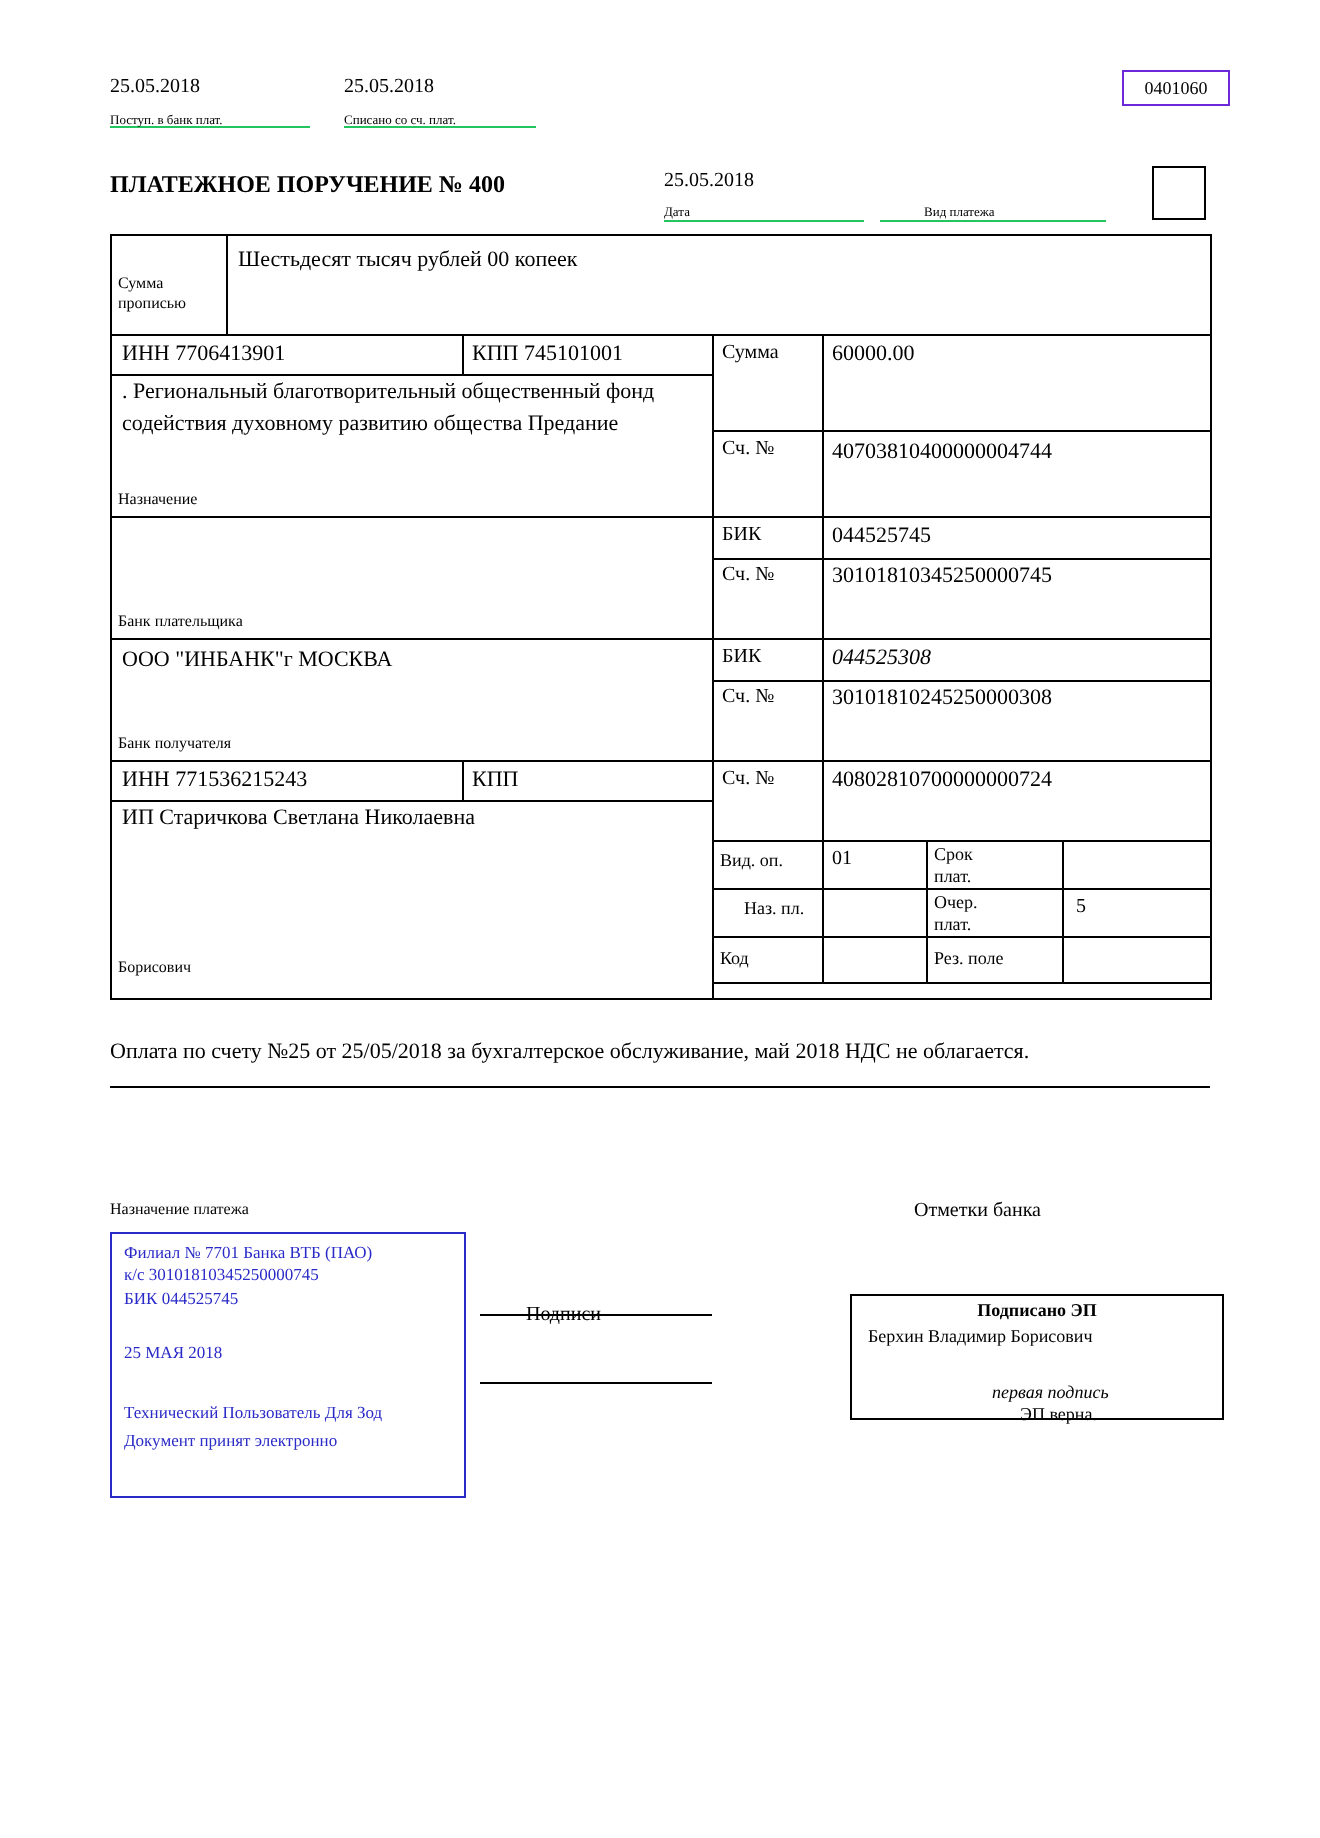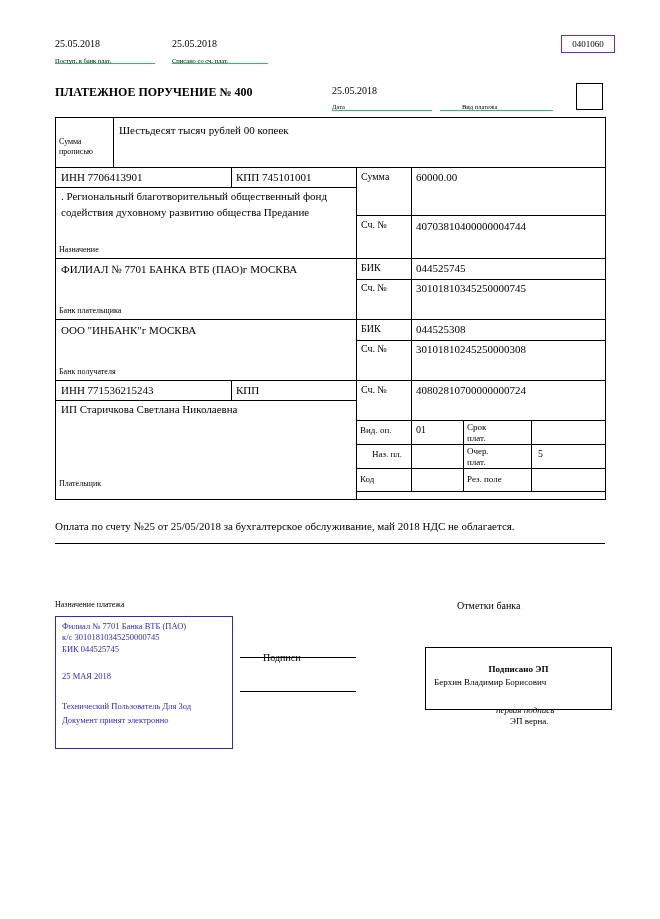--- a/index.html
+++ b/index.html
@@ -49,21 +49,21 @@
   }
   .bank-stamp .gap1 { margin-top: 16px; }
   .bank-stamp .gap2 { margin-top: 18px; width: 140px; }
   .bank-stamp .gap3 { margin-top: 3px; }
   .ep-stamp {
     position: absolute;
     border: 1px solid #000;
     font-size: 9px;
     box-sizing: border-box;
   }
-  .ep-title { font-weight: bold; text-align: center; margin-top: 16px; }
+  .ep-title { font-weight: bold; text-align: center; margin-top: 2px; }
   .ep-name { margin: 3px 0 0 8px; }
   .ep-sub { font-style: italic; margin: 18px 0 0 70px; }
   .ep-ver { font-weight: normal; margin: 1px 0 0 84px; }
 </style>
 </head>
 <body>
 
 <div class="page">
 
   <div class="ufield nowrap" style="left:55px; top:38px; width:100px;">25.05.2018</div>
@@ -110,40 +110,39 @@
     <div class="ct t11" style="left:5px; top:53px;">ИНН 7706413901</div>
     <div class="ct t11" style="left:180px; top:53px;">КПП 745101001</div>
     <div class="ct t10" style="left:305px; top:53px;">Сумма</div>
     <div class="ct t11" style="left:360px; top:53px;">60000.00</div>
 
     <div class="ct t11 wrap" style="left:5px; top:71px; width:288px; line-height:1.45;">. Региональный благотворительный общественный фонд содействия духовному развитию общества Предание</div>
     <div class="ct t10" style="left:305px; top:101px;">Сч. №</div>
     <div class="ct t11" style="left:360px; top:102px;">40703810400000004744</div>
     <div class="ct t8" style="left:3px; top:127px;">Назначение</div>
 
-    <div class="ct t11" style="left:5px; top:145px;">ФИЛИАЛ № 7701 БАНКА ВТБ (ПАО)г МОСКВА</div>
     <div class="ct t10" style="left:305px; top:144px;">БИК</div>
     <div class="ct t11" style="left:360px; top:144px;">044525745</div>
     <div class="ct t10" style="left:305px; top:164px;">Сч. №</div>
     <div class="ct t11" style="left:360px; top:164px;">30101810345250000745</div>
     <div class="ct t8" style="left:3px; top:188px;">Банк плательщика</div>
 
     <div class="ct t11" style="left:5px; top:206px;">ООО "ИНБАНК"г МОСКВА</div>
     <div class="ct t10" style="left:305px; top:205px;">БИК</div>
-    <div class="ct t11" style="left:360px; top:205px;">044525308</div>
+    <div class="ct t11" style="left:360px; top:205px;font-style:italic;">044525308</div>
     <div class="ct t10" style="left:305px; top:225px;">Сч. №</div>
     <div class="ct t11" style="left:360px; top:225px;">30101810245250000308</div>
     <div class="ct t8" style="left:3px; top:249px;">Банк получателя</div>
 
     <div class="ct t11" style="left:5px; top:266px;">ИНН 771536215243</div>
     <div class="ct t11" style="left:180px; top:266px;">КПП</div>
     <div class="ct t10" style="left:305px; top:266px;">Сч. №</div>
     <div class="ct t11" style="left:360px; top:266px;">40802810700000000724</div>
     <div class="ct t11" style="left:5px; top:285px;">ИП Старичкова Светлана Николаевна</div>
-    <div class="ct t8" style="left:3px; top:361px;">Плательщик</div>
+    <div class="ct t8" style="left:3px; top:361px;">Борисович</div>
 
     <div class="ct t9" style="left:304px; top:307px;">Вид. оп.</div>
     <div class="ct t10" style="left:360px; top:306px;">01</div>
     <div class="ct t9 wrap" style="left:411px; top:304px; width:34px; line-height:1.2;">Срок плат.</div>
     <div class="ct t9" style="left:316px; top:331px;">Наз. пл.</div>
     <div class="ct t9 wrap" style="left:411px; top:328px; width:34px; line-height:1.2;">Очер. плат.</div>
     <div class="ct t10" style="left:482px; top:330px;">5</div>
     <div class="ct t9" style="left:304px; top:356px;">Код</div>
     <div class="ct t9" style="left:411px; top:356px;">Рез. поле</div>
   </div>

